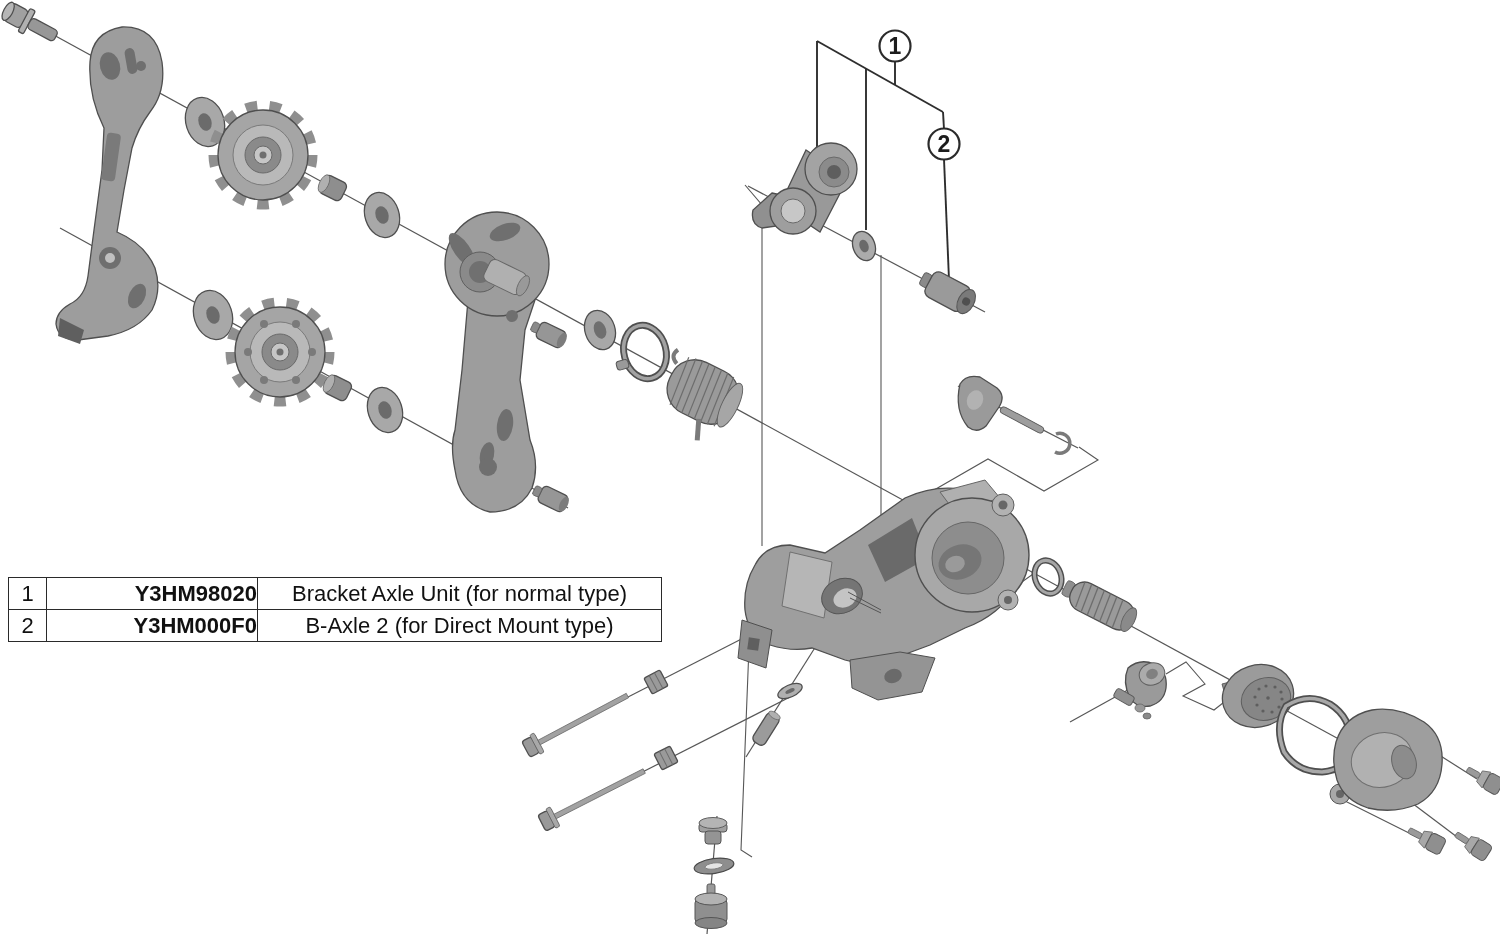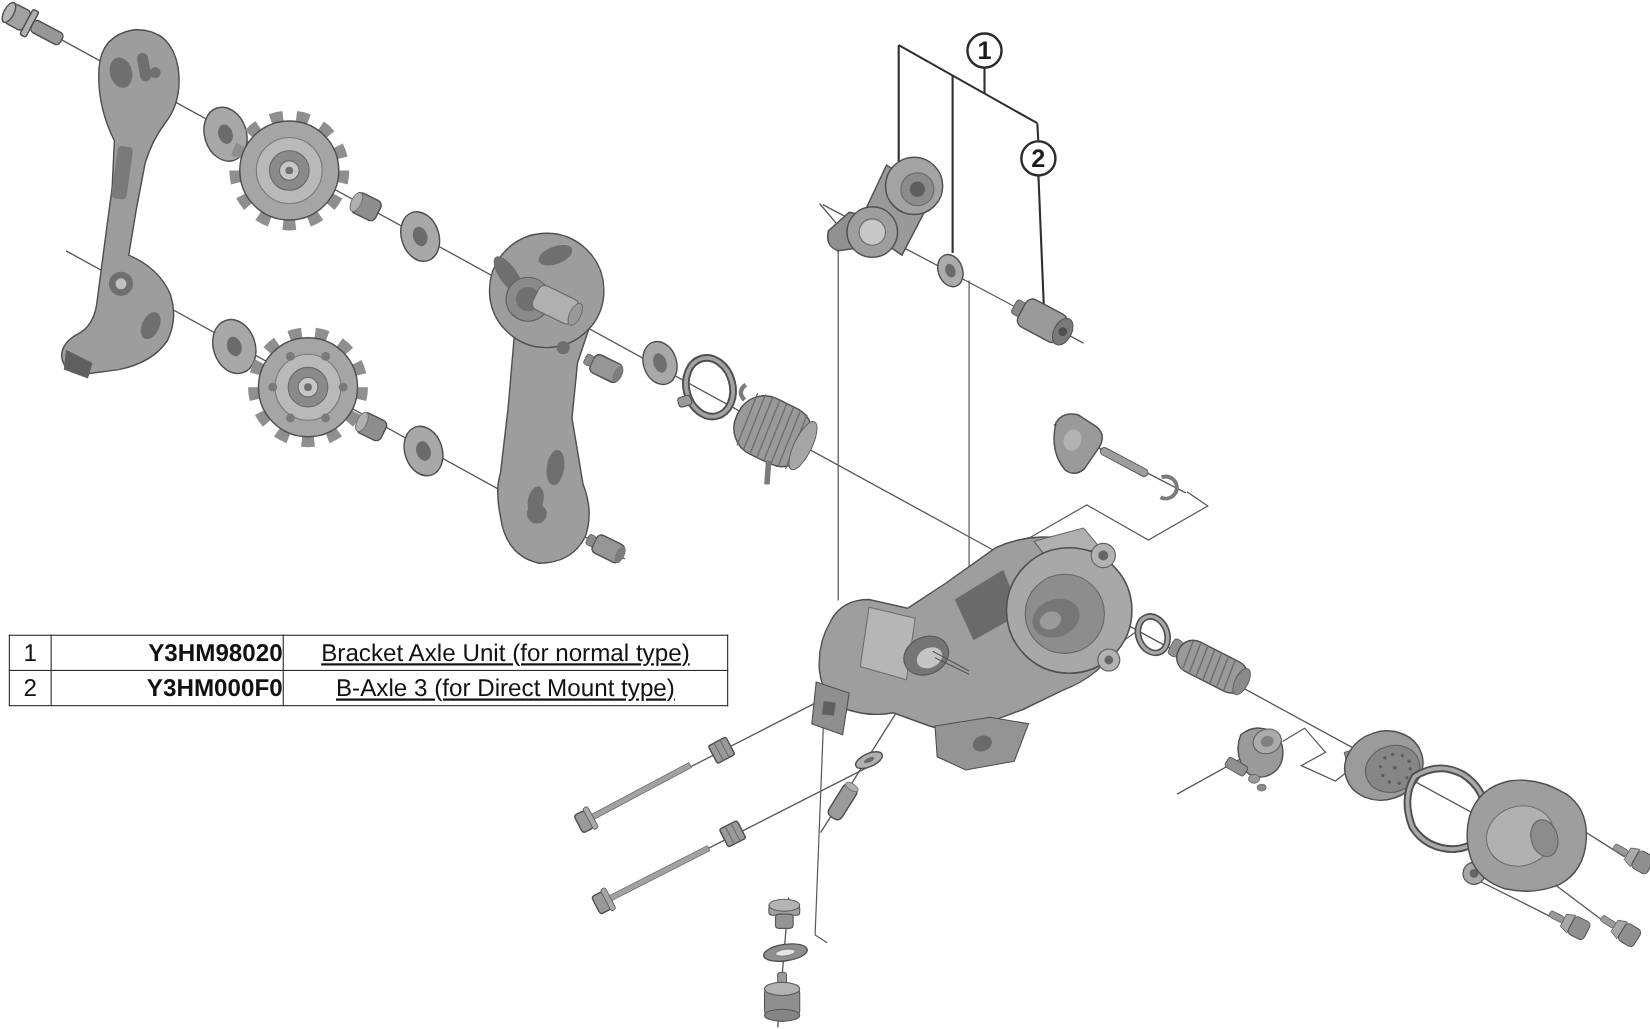--- a/index.html
+++ b/index.html
@@ -8,21 +8,21 @@
   .stage{position:absolute;inset:0;}
   svg{position:absolute;left:0;top:0;}
   
   .parts-table{position:absolute;left:8px;top:577px;width:650px;height:62px;
     border-collapse:collapse;table-layout:fixed;background:#fff;}
   .parts-table td{border:1.6px solid #2a2a2a;padding:0;text-align:center;
     vertical-align:middle;font-size:22px;color:#111;white-space:nowrap;
     overflow:hidden;height:31px;}
   .parts-table .col-idx{width:37px;}
   .parts-table .col-part{width:210px;font-weight:bold;text-align:right;}
-  .parts-table .col-desc{width:403px;text-decoration:underline;}
+  .parts-table .col-desc{width:403px;}
   
   .axis{stroke:#575757;stroke-width:1.2;fill:none;}
   .leader{stroke:#2e2e2e;stroke-width:1.9;fill:none;}
   .thin-leader{stroke:#575757;stroke-width:1.1;fill:none;}
   .part{stroke:#4f4f4f;stroke-width:1.3;}
   .callout-circle{fill:#ffffff;stroke:#2b2b2b;stroke-width:2.2;}
   .callout-num{font-family:"Liberation Sans",sans-serif;font-size:23px;
     font-weight:bold;fill:#1c1c1c;text-anchor:middle;}
 </style>
 </head>
@@ -370,17 +370,17 @@
 <table class="parts-table">
   <tbody>
     <tr>
       <td class="col-idx">1</td>
       <td class="col-part">Y3HM98020</td>
       <td class="col-desc">Bracket Axle Unit (for normal type)</td>
     </tr>
     <tr>
       <td class="col-idx">2</td>
       <td class="col-part">Y3HM000F0</td>
-      <td class="col-desc">B-Axle 3 (for Direct Mount type)</td>
+      <td class="col-desc">B-Axle 2 (for Direct Mount type)</td>
     </tr>
   </tbody>
 </table>
 </div>
 
 </body></html>

